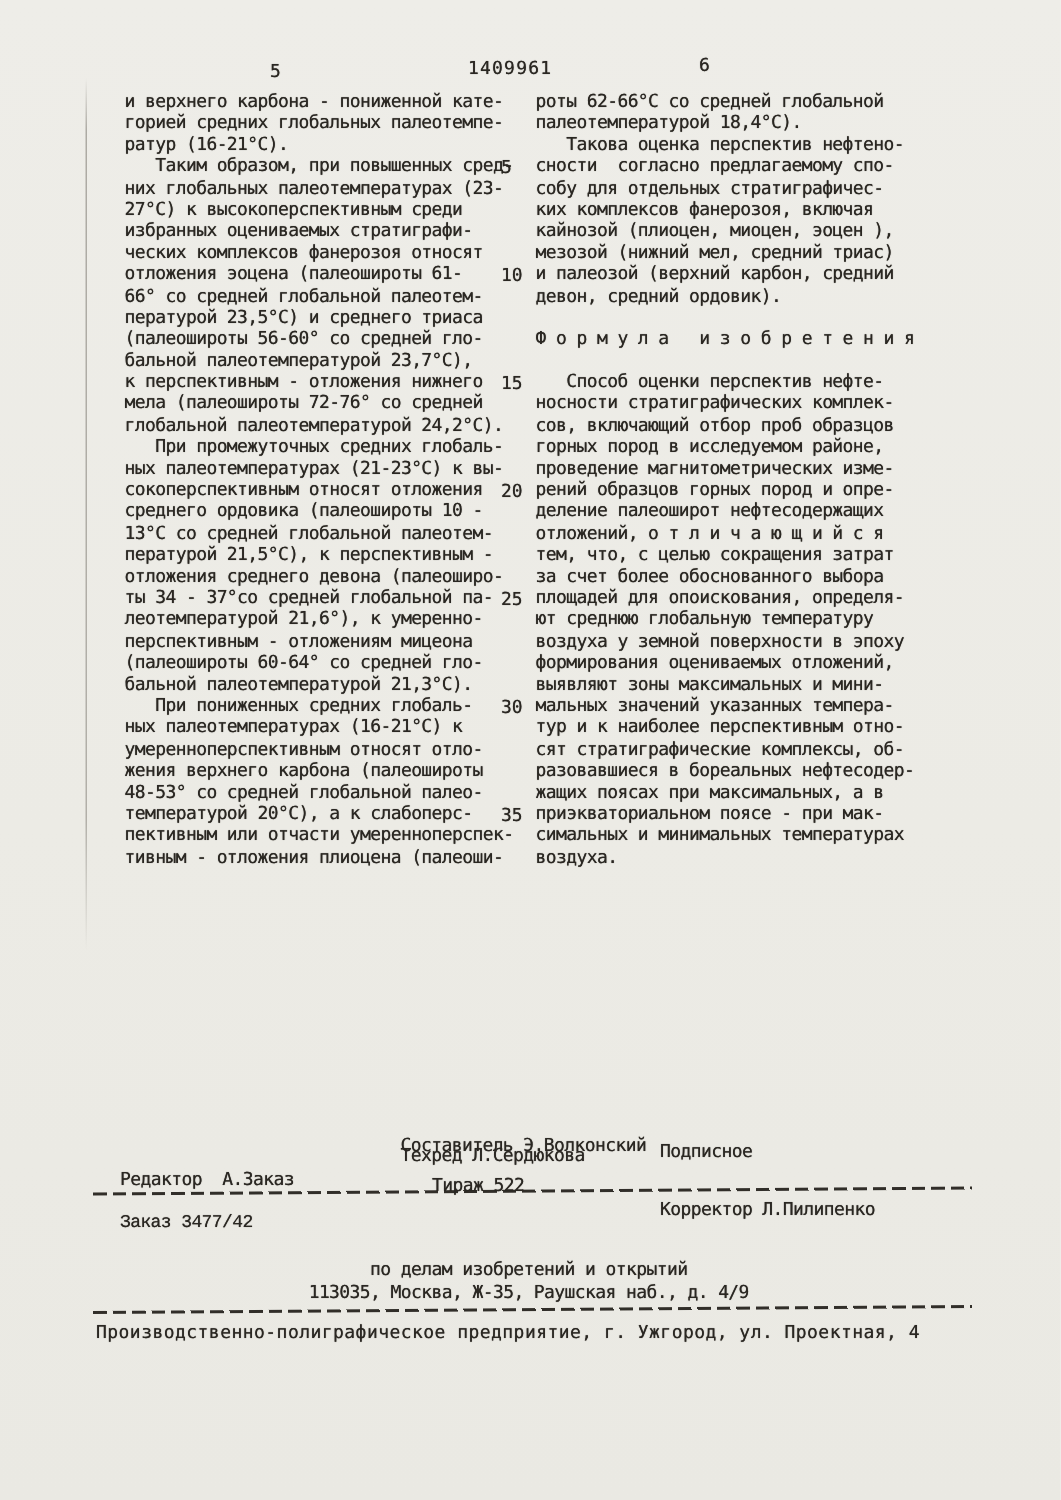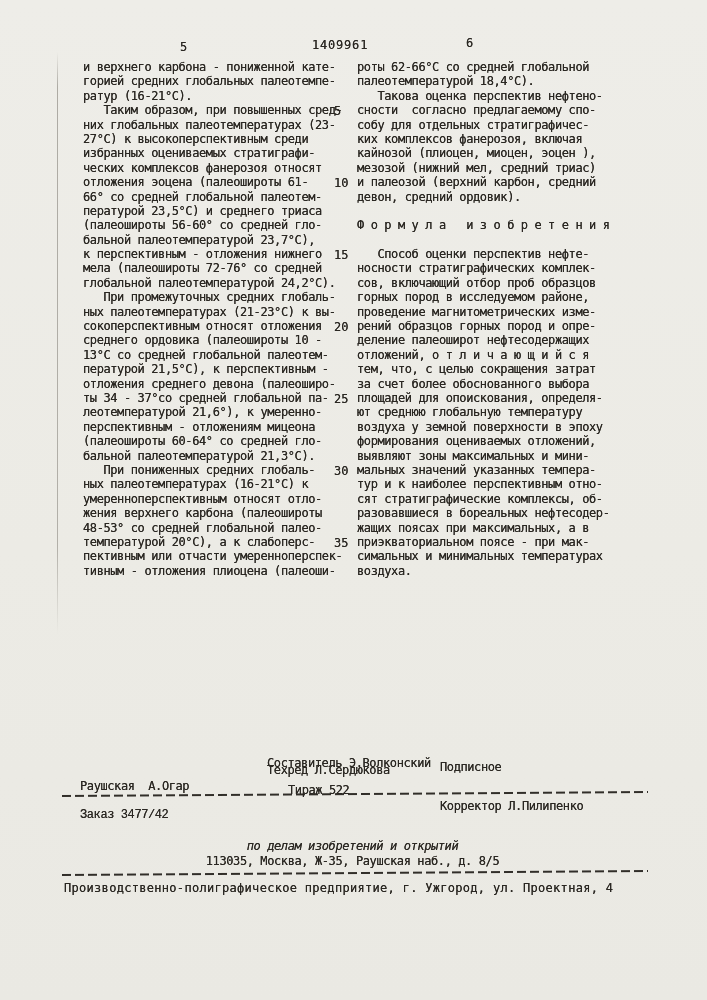--- a/index.html
+++ b/index.html
@@ -44,29 +44,29 @@
   <div class="hdr-item txt" style="left:180px;top:40px;">5</div>
   <div class="hdr-item txt" style="left:312px;top:38px;letter-spacing:0.8px;">1409961</div>
   <div class="hdr-item txt" style="left:466px;top:36px;">6</div>
 
   <div class="vline"></div>
 
   <div class="col col-left txt" id="left-col"><div class="line"><span>и верхнего карбона - пониженной кате-</span></div><div class="line"><span>горией средних глобальных палеотемпе-</span></div><div class="line"><span>ратур (16-21°С).</span></div><div class="line"><span>   Таким образом, при повышенных сред-</span><span class="marker">5</span></div><div class="line"><span>них глобальных палеотемпературах (23-</span></div><div class="line"><span>27°С) к высокоперспективным среди</span></div><div class="line"><span>избранных оцениваемых стратиграфи-</span></div><div class="line"><span>ческих комплексов фанерозоя относят</span></div><div class="line"><span>отложения эоцена (палеошироты 61-</span><span class="marker">10</span></div><div class="line"><span>66° со средней глобальной палеотем-</span></div><div class="line"><span>пературой 23,5°С) и среднего триаса</span></div><div class="line"><span>(палеошироты 56-60° со средней гло-</span></div><div class="line"><span>бальной палеотемпературой 23,7°С),</span></div><div class="line"><span>к перспективным - отложения нижнего</span><span class="marker">15</span></div><div class="line"><span>мела (палеошироты 72-76° со средней</span></div><div class="line"><span>глобальной палеотемпературой 24,2°С).</span></div><div class="line"><span>   При промежуточных средних глобаль-</span></div><div class="line"><span>ных палеотемпературах (21-23°С) к вы-</span></div><div class="line"><span>сокоперспективным относят отложения</span><span class="marker">20</span></div><div class="line"><span>среднего ордовика (палеошироты 10 -</span></div><div class="line"><span>13°С со средней глобальной палеотем-</span></div><div class="line"><span>пературой 21,5°С), к перспективным -</span></div><div class="line"><span>отложения среднего девона (палеоширо-</span></div><div class="line"><span>ты 34 - 37°со средней глобальной па-</span><span class="marker">25</span></div><div class="line"><span>леотемпературой 21,6°), к умеренно-</span></div><div class="line"><span>перспективным - отложениям мицеона</span></div><div class="line"><span>(палеошироты 60-64° со средней гло-</span></div><div class="line"><span>бальной палеотемпературой 21,3°С).</span></div><div class="line"><span>   При пониженных средних глобаль-</span><span class="marker">30</span></div><div class="line"><span>ных палеотемпературах (16-21°С) к</span></div><div class="line"><span>умеренноперспективным относят отло-</span></div><div class="line"><span>жения верхнего карбона (палеошироты</span></div><div class="line"><span>48-53° со средней глобальной палео-</span></div><div class="line"><span>температурой 20°С), а к слабоперс-</span><span class="marker">35</span></div><div class="line"><span>пективным или отчасти умеренноперспек-</span></div><div class="line"><span>тивным - отложения плиоцена (палеоши-</span></div></div>
   <div class="col col-right txt" id="right-col"><div class="line"><span>роты 62-66°С со средней глобальной</span></div><div class="line"><span>палеотемпературой 18,4°С).</span></div><div class="line"><span>   Такова оценка перспектив нефтено-</span></div><div class="line"><span>сности  согласно предлагаемому спо-</span></div><div class="line"><span>собу для отдельных стратиграфичес-</span></div><div class="line"><span>ких комплексов фанерозоя, включая</span></div><div class="line"><span>кайнозой (плиоцен, миоцен, эоцен ),</span></div><div class="line"><span>мезозой (нижний мел, средний триас)</span></div><div class="line"><span>и палеозой (верхний карбон, средний</span></div><div class="line"><span>девон, средний ордовик).</span></div><div class="line"><span></span></div><div class="line"><span>Ф о р м у л а   и з о б р е т е н и я</span></div><div class="line"><span></span></div><div class="line"><span>   Способ оценки перспектив нефте-</span></div><div class="line"><span>носности стратиграфических комплек-</span></div><div class="line"><span>сов, включающий отбор проб образцов</span></div><div class="line"><span>горных пород в исследуемом районе,</span></div><div class="line"><span>проведение магнитометрических изме-</span></div><div class="line"><span>рений образцов горных пород и опре-</span></div><div class="line"><span>деление палеоширот нефтесодержащих</span></div><div class="line"><span>отложений, о т л и ч а ю щ и й с я</span></div><div class="line"><span>тем, что, с целью сокращения затрат</span></div><div class="line"><span>за счет более обоснованного выбора</span></div><div class="line"><span>площадей для опоискования, определя-</span></div><div class="line"><span>ют среднюю глобальную температуру</span></div><div class="line"><span>воздуха у земной поверхности в эпоху</span></div><div class="line"><span>формирования оцениваемых отложений,</span></div><div class="line"><span>выявляют зоны максимальных и мини-</span></div><div class="line"><span>мальных значений указанных темпера-</span></div><div class="line"><span>тур и к наиболее перспективным отно-</span></div><div class="line"><span>сят стратиграфические комплексы, об-</span></div><div class="line"><span>разовавшиеся в бореальных нефтесодер-</span></div><div class="line"><span>жащих поясах при максимальных, а в</span></div><div class="line"><span>приэкваториальном поясе - при мак-</span></div><div class="line"><span>симальных и минимальных температурах</span></div><div class="line"><span>воздуха.</span></div></div>
 
   <div class="footer-item txt" style="left:267px;top:756px;">Составитель Э.Волконский</div>
-  <div class="footer-item txt" style="left:80px;top:779px;">Раушская  А.Огар</div>
+  <div class="footer-item txt" style="left:80px;top:779px;">Редактор  А.Заказ</div>
   <div class="footer-item txt" style="left:267px;top:763px;">Техред Л.Сердюкова</div>
   <div class="footer-item txt" style="left:440px;top:773px;margin-top:26px;">Корректор Л.Пилипенко</div>
 
   <div class="dash" style="left:62px;top:793px;width:586px;"></div>
 
   <div class="footer-item txt" style="left:80px;top:808px;font-family:Liberation Mono, monospace;">Заказ 3477/42</div>
   <div class="footer-item txt" style="left:288px;top:783px;">Тираж 522</div>
   <div class="footer-item txt" style="left:440px;top:760px;">Подписное</div>
 
-  <div class="center-block txt" style="top:839px;font-style:italic;">по делам изобретений и открытий</div>
-  <div class="center-block txt" style="top:854px;">113035, Москва, Ж-35, Раушская наб., д. 8/5</div>
+  <div class="center-block txt" style="top:839px;">по делам изобретений и открытий</div>
+  <div class="center-block txt" style="top:854px;">113035, Москва, Ж-35, Раушская наб., д. 4/9</div>
 
   <div class="dash" style="left:62px;top:872px;width:586px;"></div>
 
   <div class="footer-item txt" style="left:64px;top:881px;letter-spacing:0.3px;text-align:right;">Производственно-полиграфическое предприятие, г. Ужгород, ул. Проектная, 4</div>
 </div>
 
 </body></html>

